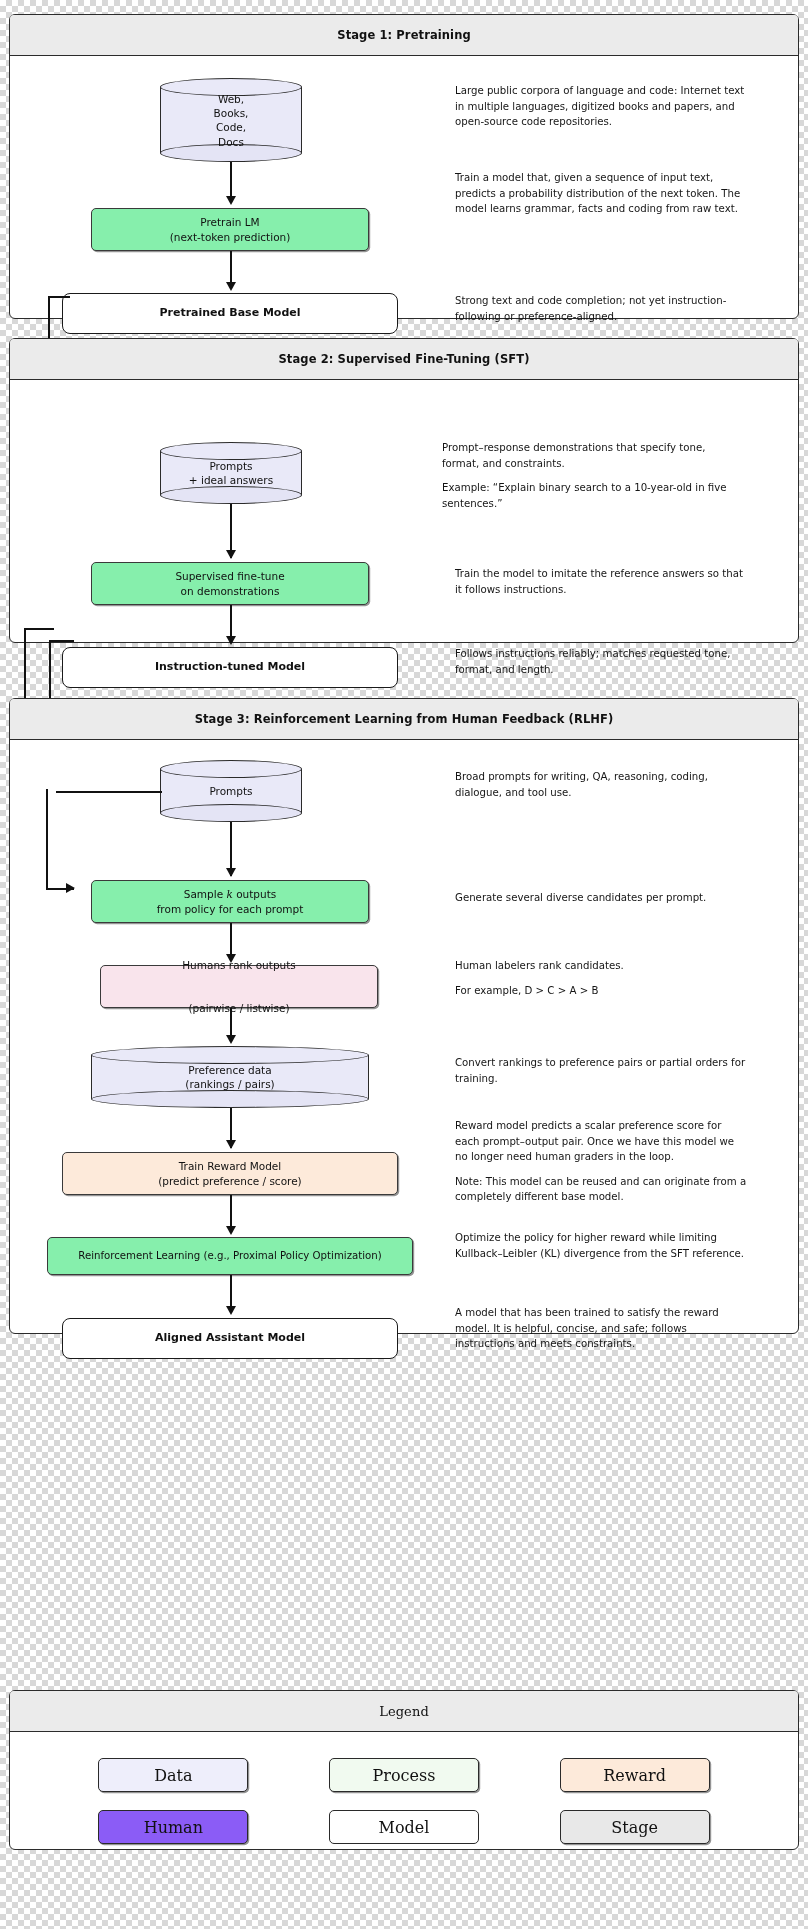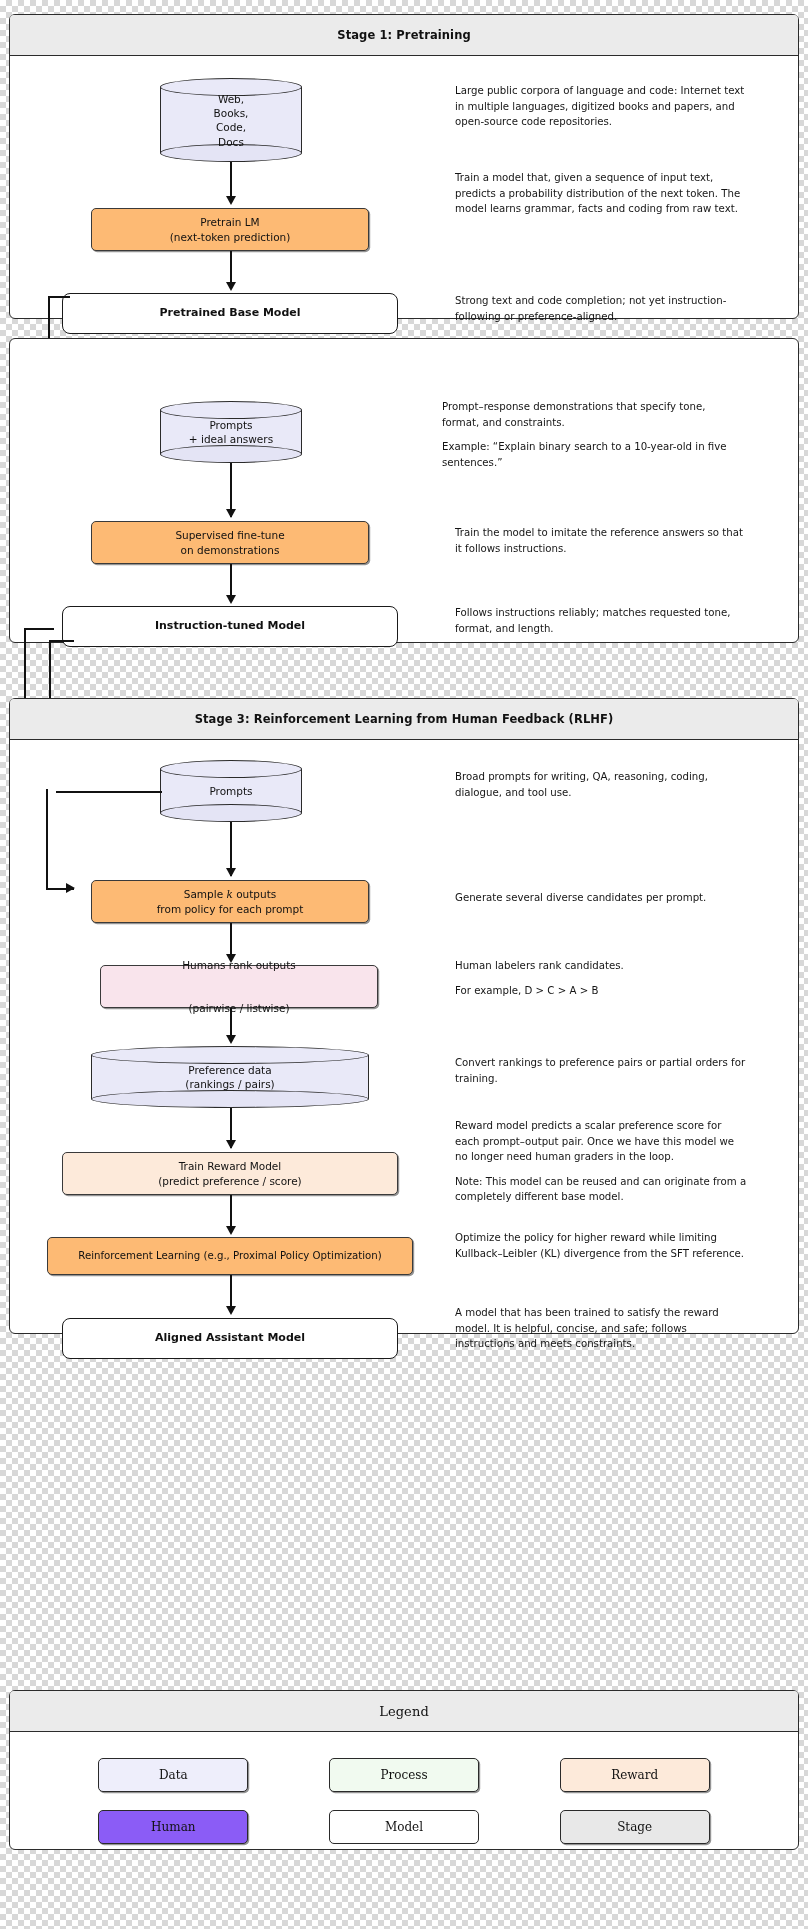--- a/index.html
+++ b/index.html
@@ -40,21 +40,21 @@
   .node{
     position:absolute;
     box-sizing:border-box;
     display:flex;flex-direction:column;
     align-items:center;justify-content:center;
     font-size:10.5px;line-height:1.35;
     text-align:center;
     border:1.1px solid #3a3a3a;
   }
   .proc{
-    background:#fdba74;border-radius:5px;
+    background:#86efac;border-radius:5px;
     box-shadow:1.2px 1.2px 0 rgba(60,60,60,.55);
   }
   .human{
     background:#f9e4ec;border-radius:5px;
     box-shadow:1.2px 1.2px 0 rgba(60,60,60,.55);
   }
   .reward{
     background:#fdeada;border-radius:5px;
     box-shadow:1.2px 1.2px 0 rgba(60,60,60,.55);
   }
@@ -122,21 +122,21 @@
   }
   .legend-row{
     display:flex;justify-content:space-around;
     padding:0 48px;margin-bottom:18px;
   }
   .legend-row:last-child{margin-bottom:0;}
   .legend-box{
     width:150px;height:34px;
     display:flex;align-items:center;justify-content:center;
     font-family:"DejaVu Serif",serif;
-    font-size:12px;
+    font-size:16px;
     border:1.2px solid #2a2a2a;
     border-radius:5px;
     box-sizing:border-box;
   }
   .lg-data{background:#eeeefb;box-shadow:1.2px 1.2px 0 rgba(60,60,60,.55);}
   .lg-proc{background:#f1faf0;box-shadow:1.2px 1.2px 0 rgba(60,60,60,.55);}
   .lg-reward{background:#fdeada;box-shadow:1.2px 1.2px 0 rgba(60,60,60,.55);}
   .lg-human{background:#8b5cf6;box-shadow:1.2px 1.2px 0 rgba(60,60,60,.55);}
   .lg-model{background:#ffffff;}
   .lg-stage{background:#e8e8e8;box-shadow:1.2px 1.2px 0 rgba(60,60,60,.55);}
@@ -192,20 +192,21 @@
       </div>
     </div>
   </div>
 
   <div class="hline" style="left:48px;top:296px;width:22px;"></div>
   <div class="vline" style="left:48px;top:296px;height:257px;"></div>
   <div class="hline" style="left:48px;top:552px;width:33px;"></div>
   <div class="arrowright" style="left:74px;top:547px;"></div>
 
   <div class="stage" style="top:338px;height:305px;">
+    <div class="stage-header">Stage 2:  Supervised Fine-Tuning (SFT)</div>
     <div class="stage-body" style="height:263px;">
 
       <div class="cyl" style="left:150px;top:62px;width:142px;height:62px;">
         <div class="cyl-body"></div>
         <div class="cyl-bot"></div>
         <div class="cyl-top"></div>
         <div class="cyl-label">
           <div>Prompts</div>
           <div>+ ideal answers</div>
         </div>

